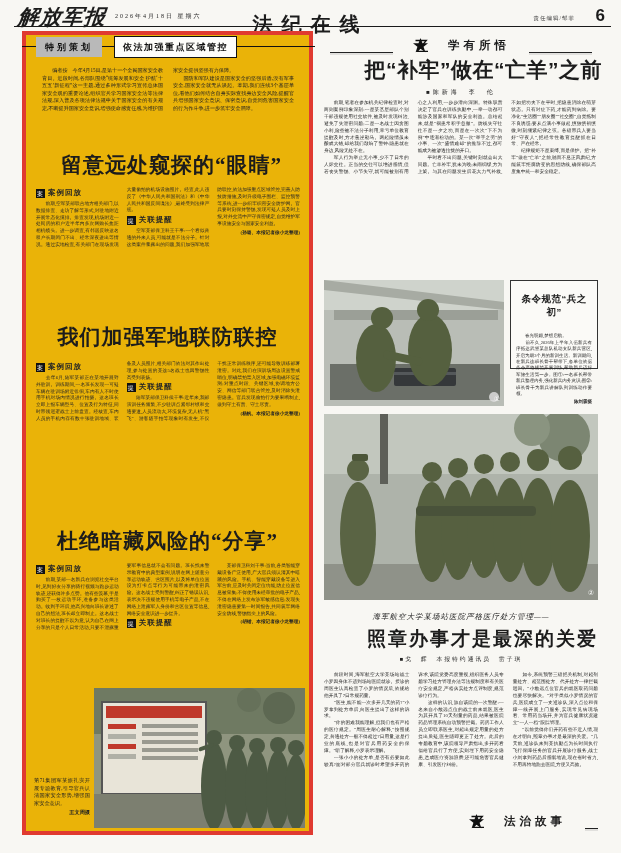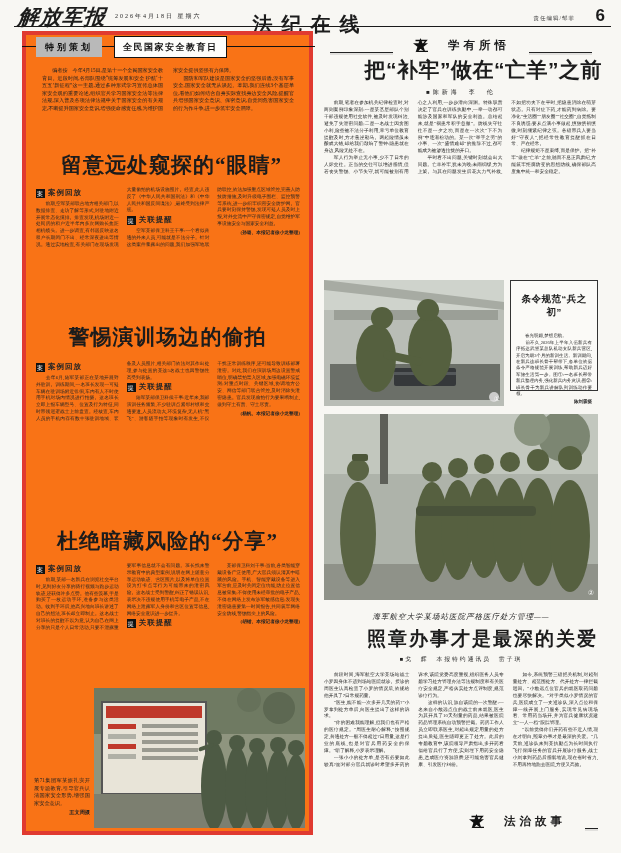--- a/index.html
+++ b/index.html
@@ -15,21 +15,21 @@
   .masthead { position:absolute; left:18px; top:3px; font-size:21px; font-weight:bold; font-style:italic;
     transform:skewX(-6deg); letter-spacing:1px; font-family:"DejaVu Serif",serif; }
   .dateline { position:absolute; left:115px; top:12px; font-size:6px; letter-spacing:2px; color:#222; }
   .page-title { position:absolute; left:0; right:0; top:3px; text-align:center; font-size:20px; font-weight:bold;
     letter-spacing:9px; font-family:"Liberation Sans",sans-serif;margin-top:8px; }
   .editor { position:absolute; right:46px; top:15px; font-size:5.5px; color:#333; letter-spacing:1px; }
   .pagenum { position:absolute; right:16px; top:6px; font-size:17px; font-weight:bold; font-family:"Liberation Sans",sans-serif; }
 
   
   .special { position:absolute; left:22px; top:31px; width:291px; height:804px;
-    border:4px solid #e03a30; background:#f97316; }
+    border:4px solid #e03a30; background:#eab308; }
   .tabrow { position:absolute; left:-4px; top:2px; width:295px; height:20px; }
   .tabline { position:absolute; left:0; right:2px; top:9px; border-top:1.4px solid #111; }
   .tab-plan { position:absolute; left:14px; top:0; background:#b9b9b9; color:#111; font-weight:bold;
     font-size:9px; padding:4px 9px 3px; letter-spacing:3px; font-family:"Liberation Sans",sans-serif; }
   .tab-theme { position:absolute; left:92px; top:-1px; background:#fdfdfb; border:1.6px solid #111; color:#111;
     font-weight:bold; font-size:9px; padding:4px 8px 3px; letter-spacing:1.5px; font-family:"Liberation Sans",sans-serif; }
   .intro { position:absolute; left:16px; top:32px; width:252px; height:72px;
     column-count:2; column-gap:10px; font-size:5.1px; line-height:7.6px; text-align:justify;
     white-space:pre-line; color:#222; }
   .art-title { position:absolute; left:0; width:100%; text-align:center; font-size:21px; font-weight:bold;
@@ -60,21 +60,21 @@
 
   .essay-title { position:absolute; left:320px; top:56px; width:282px; text-align:right; font-size:21px;
     font-weight:bold; font-family:"Liberation Sans",sans-serif; letter-spacing:0.5px; }
   .essay-byline { position:absolute; left:320px; top:88px; width:282px; text-align:center; font-size:6px;
     letter-spacing:3px; color:#222; }
   .essay-body { position:absolute; left:324px; top:100px; width:272px; height:172px;
     column-count:3; column-gap:9px; font-size:4.7px; line-height:6.9px; text-align:justify;
     white-space:pre-line; color:#262626; }
 
   .photo1 { position:absolute; left:324px; top:280px; width:180px; height:126px; background:#7d7f78; overflow:hidden; }
-  .cadet-box { position:absolute; left:510px; top:280px; width:88px; height:111px; border:1px solid #333;
+  .cadet-box { position:absolute; left:510px; top:280px; width:88px; height:89px; border:1px solid #333;
     background:#fbfaf7; padding:6px 5px; }
   .cadet-title { text-align:center; font-weight:bold; font-size:9.5px; letter-spacing:0.5px; margin:6px 0 8px;
     font-family:"Liberation Sans",sans-serif; }
   .cadet-text { font-size:4.5px; line-height:6.4px; text-align:justify; white-space:pre-line; color:#262626; }
   .cadet-credit { display:block; text-align:right; font-weight:bold; margin-top:2px; }
 
   .photo2 { position:absolute; left:324px; top:414px; width:274px; height:186px; background:#8d938a; overflow:hidden; }
   .pmark { position:absolute; right:4px; bottom:3px; color:#fff; font-size:7px; opacity:.9; }
 
   .feat-kicker { position:absolute; left:324px; top:612px; width:274px; text-align:center; font-size:7.5px;
@@ -100,36 +100,36 @@
     <div class="page-title">法纪在线</div>
     <div class="editor">责任编辑/邹菲</div>
     <div class="pagenum">6</div>
     <div class="hdr-rule"></div>
   </div>
 
   <div class="special">
     <div class="tabrow">
       <div class="tabline"></div>
       <div class="tab-plan">特别策划</div>
-      <div class="tab-theme">全民国家安全教育日</div>
+      <div class="tab-theme">依法加强重点区域管控</div>
     </div>
 
     <div class="intro">　　编者按　今年4月15日,是第十一个全民国家安全教育日。近段时间,各部队围绕“统筹发展和安全 护航‘十五五’新征程”这一主题,通过多种形式学习宣传总体国家安全观的重要论述,组织官兵学习国家安全法等法律法规,深入普及各项法律法规中关于国家安全的有关规定,不断提升国家安全意识,增强使命感责任感,为维护国家安全提供坚强有力保障。
 　　国防和军队建设是国家安全的坚强后盾,没有军事安全,国家安全就无从谈起。本期,我们连线3个基层单位,看他们如何结合自身实际查找身边安全风险,提醒官兵增强国家安全意识、保密意识,自觉同危害国家安全的行为作斗争,进一步筑牢安全屏障。</div>
 
     <div class="art-title t1">留意远处窥探的“眼睛”</div>
     <div class="art-body b1">
       <span class="sec-label"><span class="sec-ico">案</span><span>案例回放</span></span>
       <span class="case-text">　　前期,空军某部联合地方相关部门,以数据排查、走访了解等形式,对驻地附近开展常态化摸排。排查发现,机场附近一处民房的租户近半年内多次网购长焦距相机镜头。进一步调查,有邻居反映这名租户长期闭门不出、经常深夜进出等情况。通过实地检查,有关部门在现场发现大量偷拍的机场设施照片。经查,此人违反了《中华人民共和国刑法》和《中华人民共和国反间谍法》,最终受到法律严惩。</span>
       <span class="sec-label"><span class="sec-ico">提</span><span>关联提醒</span></span>
       <span class="tip-text">　　空军某部保卫科王干事:一个看似普通的外来人员,可能就是不法分子。针对这类案件暴露出的问题,我们加强军地联防联控,依法加强重点区域管控,完善人防技防措施,及时升级电子围栏、监控预警等系统,进一步织牢织密安全防护网。官兵要时刻保持警惕,发现可疑人员及时上报,对外交流中严守保密规定,自觉维护军事设施安全与国家安全利益。</span>
       <span class="credit">(孙璐、本报记者徐小龙整理)</span>
     </div>
 
-    <div class="art-title t2">警惕演训场边的偷拍</div>
+    <div class="art-title t2">我们加强军地联防联控</div>
     <div class="art-body b2">
       <span class="sec-label"><span class="sec-ico">案</span><span>案例回放</span></span>
       <span class="case-text">　　去年6月,陆军某部正在某地开展野外驻训。训练期间,一名班长发现一可疑车辆在驻训场附近徘徊,车内有人不时使用手机对场内情况进行拍摄。这名班长立即上报车辆型号、位置及行为特征,同时带领巡逻战士上前盘查。经核查,车内人员的手机内存有数十张驻训地域、装备及人员照片,相关部门依法对其作出处理,参与处置的某连5名战士也因警惕性高受到表扬。</span>
       <span class="sec-label"><span class="sec-ico">提</span><span>关联提醒</span></span>
       <span class="tip-text">　　陆军某部保卫科侯干事:近年来,我部演训任务频繁,不少驻训点紧邻村镇和交通要道,人员流动大,环境复杂,无人机“黑飞”、游客随手拍等现象时有发生,不仅干扰正常训练秩序,还可能导致训练部署泄密。对此,我们在演训场周边设置警戒哨位,明确禁拍禁入区域,加强电磁环境监测;对重点时段、关键区域,协调地方公安、网信等部门联合管控,及时消除失泄密隐患。官兵发现偷拍行为要果断制止,做到守土有责、守土尽责。</span>
       <span class="credit">(杨帆、本报记者徐小龙整理)</span>
     </div>
 
     <div class="art-title t3">杜绝暗藏风险的“分享”</div>
     <div class="art-body b3">

